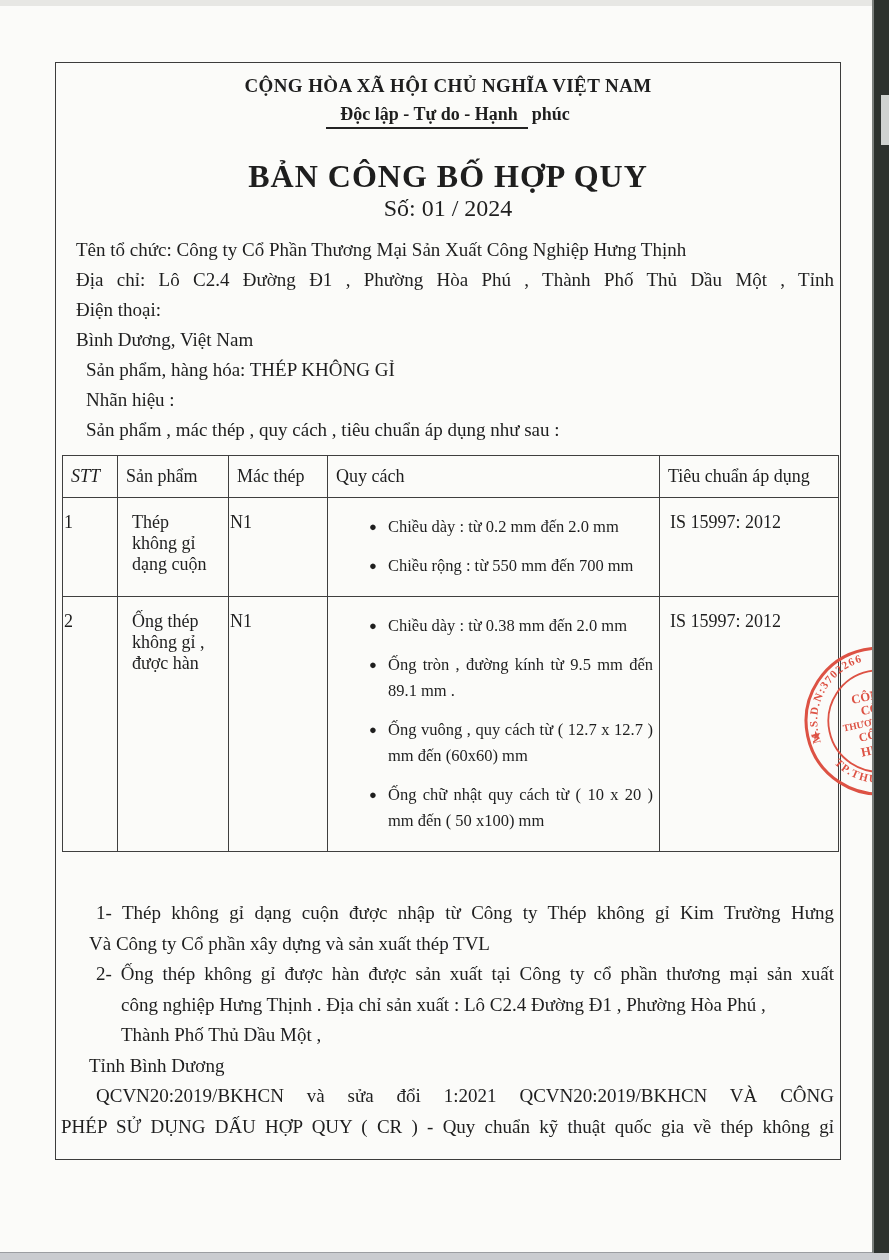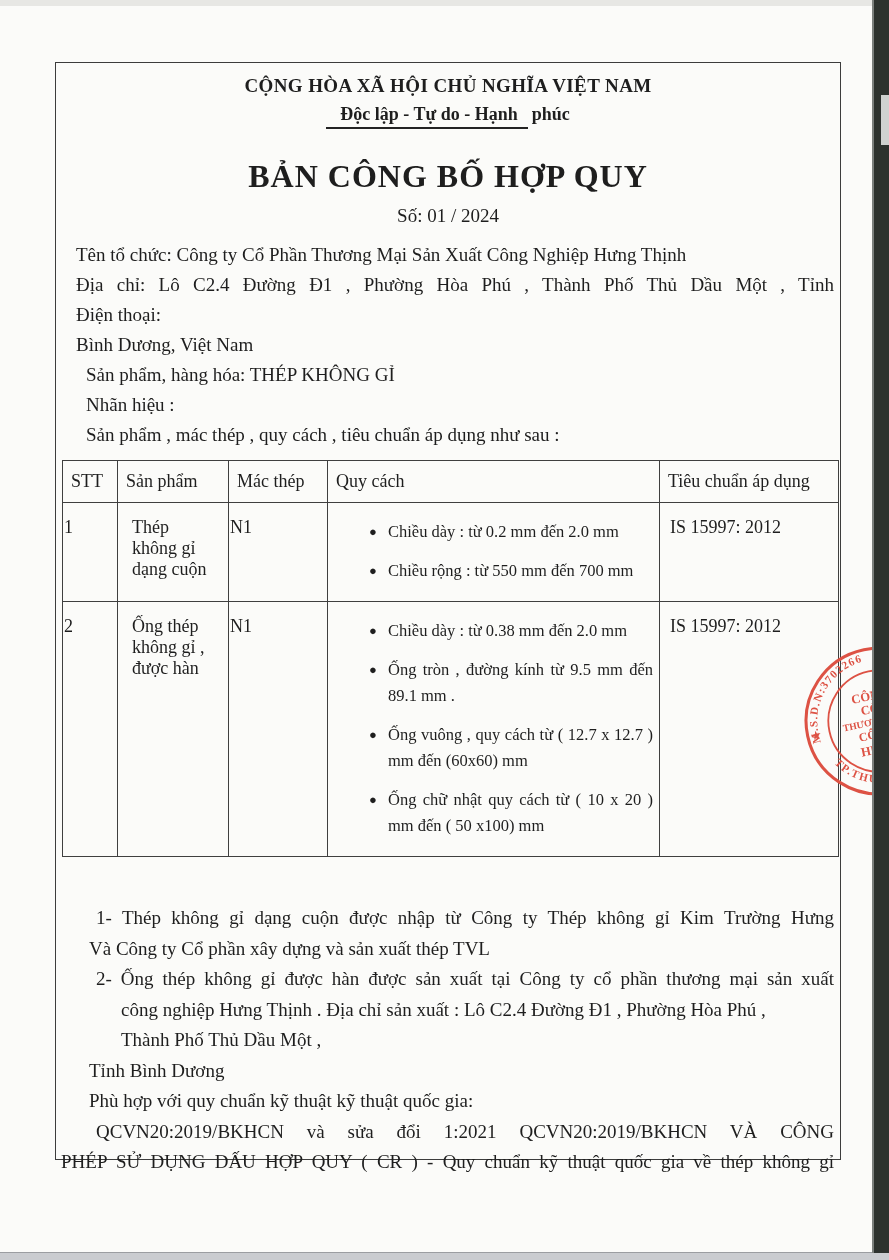--- a/index.html
+++ b/index.html
@@ -19,39 +19,39 @@
     position:absolute; left:55px; top:62px; width:786px; height:1098px;
     border:1.5px solid #3c3c3c; box-sizing:border-box; z-index:5;
   }
 
   .header { text-align:center; padding-top:12px; }
   .national { font-size:19px; font-weight:bold; letter-spacing:.4px; }
   .motto-wrap { margin-top:7px; font-size:18px; font-weight:bold; }
   .motto-underline { display:inline-block; border-bottom:2px solid #232323; padding:0 10px 2px 14px;text-align:right; }
   .motto-tail { margin-left:4px;margin-top:22px; }
   .doc-title { margin-top:29px; font-size:32px; font-weight:bold; letter-spacing:1px; }
-  .doc-number { margin-top:10px; font-size:19px; }
+  .doc-number { font-size:24px; }
 
   .content { padding:13px 6px 0 20px; font-size:19px; }
   .line { line-height:30px; }
   .stretch { text-align:justify; text-align-last:justify; }
   .indent { padding-left:10px; }
   .bold { font-weight:normal; }
 
   table.spec-table {
     border-collapse:collapse; table-layout:fixed;
     margin:10px 0 0 6px; width:776px;
     font-size:18px;
   }
   .spec-table th, .spec-table td {
     border:1.5px solid #3f3f3f; vertical-align:top; box-sizing:border-box;
     font-weight:normal; text-align:left;
   }
   .spec-table thead th { height:42px; vertical-align:middle; padding:0 8px; }
-  .th-stt { text-align:center; }
+  .th-stt { text-align:center;font-style:italic; }
   .c-stt { text-align:center; padding-top:14px; }
   .c-sp  { padding:14px 14px 0 14px; text-align:justify; }
   .c-mt  { text-align:center; padding-top:14px; }
   .c-qc  { padding:16px 6px 4px 30px; font-size:16.5px; }
   .c-tc  { padding:14px 6px 0 10px; }
   .spec  { display:flex; margin-bottom:13px; line-height:26px; }
   .spec .dot { flex:none; width:30px; text-align:center; font-size:13px; line-height:26px; }
   .spec .txt { flex:1; text-align:justify; }
 
   .notes { margin:46px 6px 0 5px; font-size:19px; }
@@ -153,21 +153,20 @@
     </tbody>
   </table>
 
   <div class="notes">
     <div class="line p35 stretch">1- Thép không gỉ dạng cuộn được nhập từ Công ty Thép không gỉ Kim Trường Hưng</div>
     <div class="line p28">Và Công ty Cổ phần xây dựng và sản xuất thép TVL</div>
     <div class="line p35 stretch">2- Ống thép không gỉ được hàn được sản xuất tại Công ty cổ phần thương mại sản xuất</div>
     <div class="line p60">công nghiệp Hưng Thịnh . Địa chỉ sản xuất : Lô C2.4 Đường Đ1 , Phường Hòa Phú ,</div>
     <div class="line p60">Thành Phố Thủ Dầu Một ,</div>
     <div class="line p28">Tỉnh Bình Dương</div>
-    <div class="line p28">Phù hợp với quy chuẩn kỹ thuật kỹ thuật quốc gia:</div>
     <div class="line p35 stretch">QCVN20:2019/BKHCN và sửa đổi 1:2021 QCVN20:2019/BKHCN VÀ CÔNG</div>
     <div class="line p0 stretch">PHÉP SỬ DỤNG DẤU HỢP QUY ( CR ) -  Quy chuẩn kỹ thuật quốc gia về thép không gỉ</div>
   </div>
 
 </div>
 
 <svg class="stamp" viewBox="0 0 160 160">
   <g transform="rotate(-12 80 80)">
     <circle cx="80" cy="80" r="72" fill="none" stroke="#dd5244" stroke-width="3"></circle>
     <circle cx="80" cy="80" r="50" fill="none" stroke="#dd5244" stroke-width="1.8"></circle>

